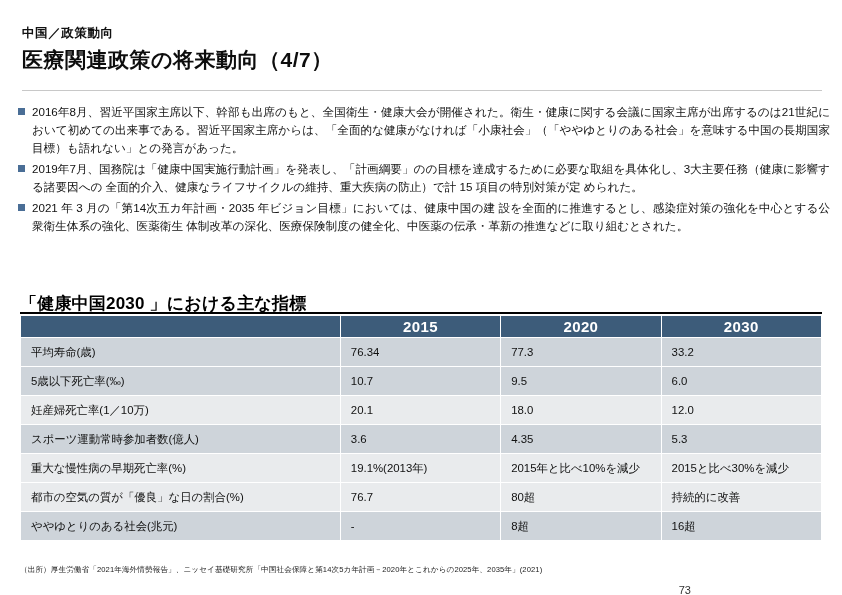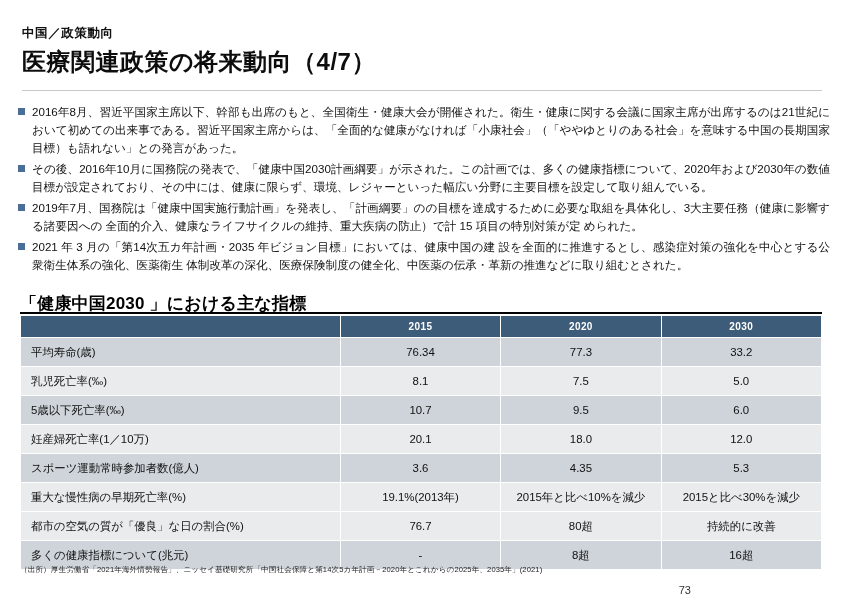--- a/index.html
+++ b/index.html
@@ -31,21 +31,21 @@
     width: 800px;
   }
   .eyebrow {
     font-size: 12.5px;
     font-weight: bold;
     letter-spacing: 0.6px;
     line-height: 1.2;
     color: #111111;
   }
   .title {
-    font-size: 24px;
+    font-size: 21px;
     font-weight: bold;
     letter-spacing: 0.5px;
     line-height: 1.25;
     margin-top: 6px;
     color: #0d0d0d;
   }
   .header-rule {
     position: absolute;
     left: 22px;
     top: 90px;
@@ -110,41 +110,41 @@
     width: 802px;
     border-collapse: separate;
     border-spacing: 1px 1px;
     table-layout: fixed;
     font-size: 11.4px;
   }
   .data-table th {
     background: #3d5c7a;
     color: #ffffff;
     font-weight: bold;
-    font-size: 10px;
+    font-size: 15px;
     height: 19px;
     padding: 1px 10px;
     text-align: center;
     letter-spacing: 0.4px;
   }
   .data-table th.label-head {
     text-align: left;
   }
   .data-table td {
     height: 22px;
     padding: 3px 10px;
     color: #111111;
     white-space: nowrap;
     overflow: hidden;
   }
   .data-table td.label {
     text-align: left;
   }
   .data-table td.num {
-    text-align: center;
+    text-align: left;
   }
   .data-table tbody tr.odd td {
     background: #ced4da;
   }
   .data-table tbody tr.even td {
     background: #e9ebed;
   }
 
   
   .source {
@@ -173,24 +173,20 @@
   <div class="header">
     <div class="eyebrow">中国／政策動向</div>
     <div class="title">医療関連政策の将来動向（4/7）</div>
   </div>
   <div class="header-rule"></div>
 
   <div class="bullets">
     <div class="bullet-row">
       <span class="bullet-mark"></span>
       <span class="bullet-text">2016年8月、習近平国家主席以下、幹部も出席のもと、全国衛生・健康大会が開催された。衛生・健康に関する会議に国家主席が出席するのは21世紀において初めての出来事である。習近平国家主席からは、「全面的な健康がなければ「小康社会」（「ややゆとりのある社会」を意味する中国の長期国家目標）も語れない」との発言があった。</span>
-    </div>
-    <div class="bullet-row">
-      <span class="bullet-mark"></span>
-      <span class="bullet-text">その後、2016年10月に国務院の発表で、「健康中国2030計画綱要」が示された。この計画では、多くの健康指標について、2020年および2030年の数値目標が設定されており、その中には、健康に限らず、環境、レジャーといった幅広い分野に主要目標を設定して取り組んでいる。</span>
     </div>
     <div class="bullet-row">
       <span class="bullet-mark"></span>
       <span class="bullet-text">2019年7月、国務院は「健康中国実施行動計画」を発表し、「計画綱要」のの目標を達成するために必要な取組を具体化し、3大主要任務（健康に影響する諸要因への 全面的介入、健康なライフサイクルの維持、重大疾病の防止）で計 15 項目の特別対策が定 められた。</span>
     </div>
     <div class="bullet-row">
       <span class="bullet-mark"></span>
       <span class="bullet-text">2021 年 3 月の「第14次五カ年計画・2035 年ビジョン目標」においては、健康中国の建 設を全面的に推進するとし、感染症対策の強化を中心とする公衆衛生体系の強化、医薬衛生 体制改革の深化、医療保険制度の健全化、中医薬の伝承・革新の推進などに取り組むとされた。</span>
     </div>
   </div>
@@ -213,26 +209,20 @@
         <th>2030</th>
       </tr>
     </thead>
     <tbody>
       <tr class="odd">
         <td class="label">平均寿命(歳)</td>
         <td class="num">76.34</td>
         <td class="num">77.3</td>
         <td class="num">33.2</td>
       </tr>
-      <tr class="even">
-        <td class="label">乳児死亡率(‰)</td>
-        <td class="num">8.1</td>
-        <td class="num">7.5</td>
-        <td class="num">5.0</td>
-      </tr>
       <tr class="odd">
         <td class="label">5歳以下死亡率(‰)</td>
         <td class="num">10.7</td>
         <td class="num">9.5</td>
         <td class="num">6.0</td>
       </tr>
       <tr class="even">
         <td class="label">妊産婦死亡率(1／10万)</td>
         <td class="num">20.1</td>
         <td class="num">18.0</td>
@@ -250,21 +240,21 @@
         <td class="num">2015年と比べ10%を減少</td>
         <td class="num">2015と比べ30%を減少</td>
       </tr>
       <tr class="even">
         <td class="label">都市の空気の質が「優良」な日の割合(%)</td>
         <td class="num">76.7</td>
         <td class="num">80超</td>
         <td class="num">持続的に改善</td>
       </tr>
       <tr class="odd">
-        <td class="label">多くの健康指標について(兆元)</td>
+        <td class="label">ややゆとりのある社会(兆元)</td>
         <td class="num">-</td>
         <td class="num">8超</td>
         <td class="num">16超</td>
       </tr>
     </tbody>
   </table>
 
   <div class="source">（出所）厚生労働省「2021年海外情勢報告」、ニッセイ基礎研究所「中国社会保障と第14次5カ年計画－2020年とこれからの2025年、2035年」(2021)</div>
   <div class="page-no">73</div>
 

